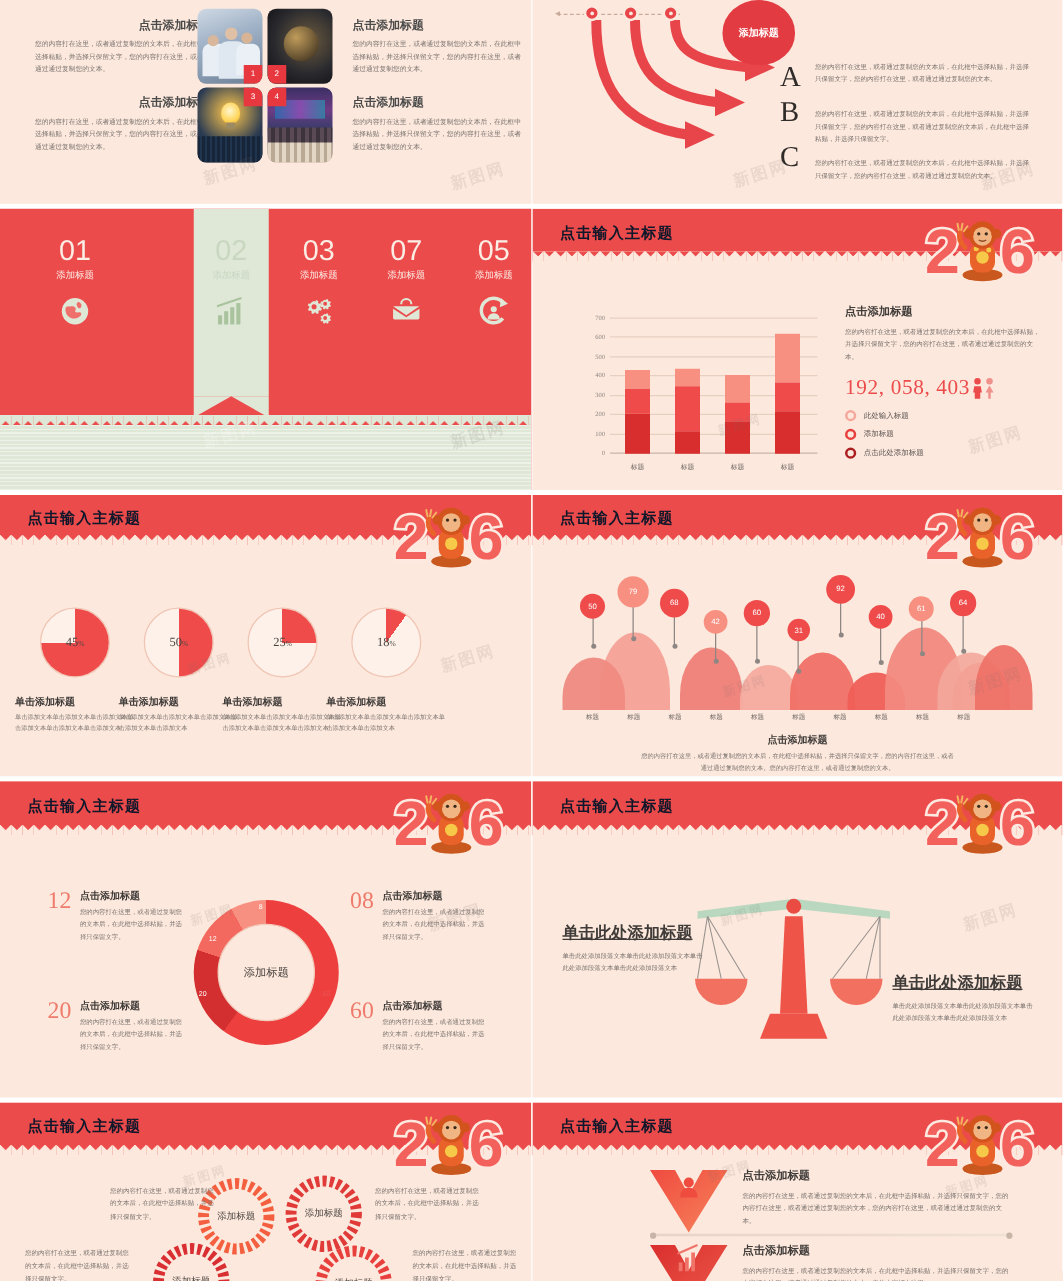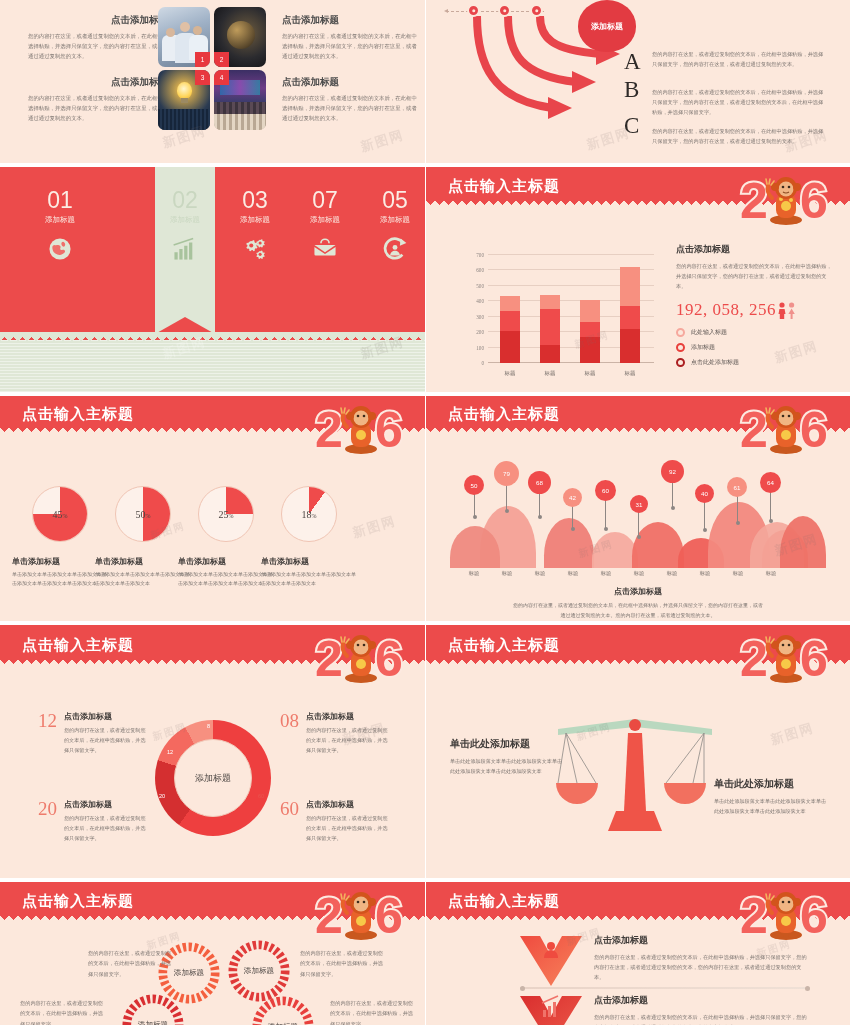--- a/index.html
+++ b/index.html
@@ -24,21 +24,21 @@
     background:#ec4b4b;
   }
   .hdr .zig{
     position:absolute; left:0; bottom:-1px; width:100%; height:9px;
     background:
       linear-gradient(-45deg, #fce8dc 50%, transparent 51%) 0 0/9px 9px repeat-x,
       linear-gradient(45deg, #fce8dc 50%, transparent 51%) 0 0/9px 9px repeat-x;
   }
   .hdr-title{
     position:absolute; left:22px; top:50%; transform:translateY(-58%);
-    color:#ffffff; font-size:15px; font-weight:bold; letter-spacing:1px;
+    color:#0f172a; font-size:12px; font-weight:bold; letter-spacing:1px;
     white-space:nowrap;
   }
 
   
   .deco2016{ position:absolute; right:6px; top:3px; width:108px; height:62px; }
   .deco2016 svg{ display:block; width:100%; height:100%; }
 
   
   .wm{
     position:absolute; color:rgba(120,110,105,0.13);
@@ -159,21 +159,21 @@
   .s7 .dn .hole span{ font-size:9px; color:#4b4542; }
   .s7 .dlab{ position:absolute; font-size:5.6px; color:#fff; }
   .s7 .dlab.dark{ color:#e8554f; }
   .s7 .it{ position:absolute; display:flex; gap:7px; }
   .s7 .it .n{ font-size:19px; color:#ee7b6c; font-family:"Liberation Serif", serif; line-height:1; }
   .s7 .it h5{ font-size:8px; color:#3f3b39; margin-bottom:4px; }
   .s7 .it p{ font-size:5.1px; color:#7b7470; line-height:1.95; width:86px; }
 
   
   .s8 .sidetxt{ position:absolute; width:116px; }
-  .s8 .sidetxt h5{ font-size:10px; color:#3f3b39; margin-bottom:5px; }
+  .s8 .sidetxt h5{ font-size:13px; color:#3f3b39; margin-bottom:5px;text-decoration:underline; }
   .s8 .sidetxt p{ font-size:5.1px; color:#7b7470; line-height:2; }
 
   
   .gc{ position:absolute; width:62px; height:62px; }
   .gc svg{ position:absolute; inset:0; width:100%; height:100%; }
   .gc span{ position:absolute; left:50%; top:50%; transform:translate(-50%,-50%);
     font-size:7.6px; color:#4b4542; white-space:nowrap; }
   .s9 .gtxt{ position:absolute; width:86px; }
   .s9 .gtxt p{ font-size:5.2px; color:#7b7470; line-height:2; }
 
@@ -453,21 +453,21 @@
         <div class="seg" style="height:22.8px;background:#ef4b4b;"></div>
         <div class="seg" style="height:34.3px;background:#d92e2e;"></div>
         <div class="xlab">标题</div>
       </div>
     </div>
 
     <div class="rt" style="left:250px;top:76px;width:160px;">
       <h4>点击添加标题</h4>
       <p>您的内容打在这里，或者通过复制您的文本后，在此框中选择粘贴，并选择只保留文字，您的内容打在这里，或者通过通过复制您的文本。</p>
       <div class="bignum">
-        <span>192, 058, 256</span>
+        <span>192, 058, 403</span>
         <svg width="20" height="19" viewBox="0 0 20 19">
           <circle cx="5" cy="4" r="2.6" fill="#ec4b4b"></circle>
           <path d="M2.4 8h5.2l.9 5H7.2v5H2.8v-5H1.5z" fill="#ec4b4b"></path>
           <circle cx="14.6" cy="4" r="2.6" fill="#f0918c"></circle>
           <path d="M14.6 7.4 11.4 13h2.2v5h2v-5h2.2z" fill="#f0918c"></path>
         </svg>
       </div>
       <div class="lg">
         <span class="ring" style="border-color:#f6a89d;"></span>
         <span>此处输入标题</span>

